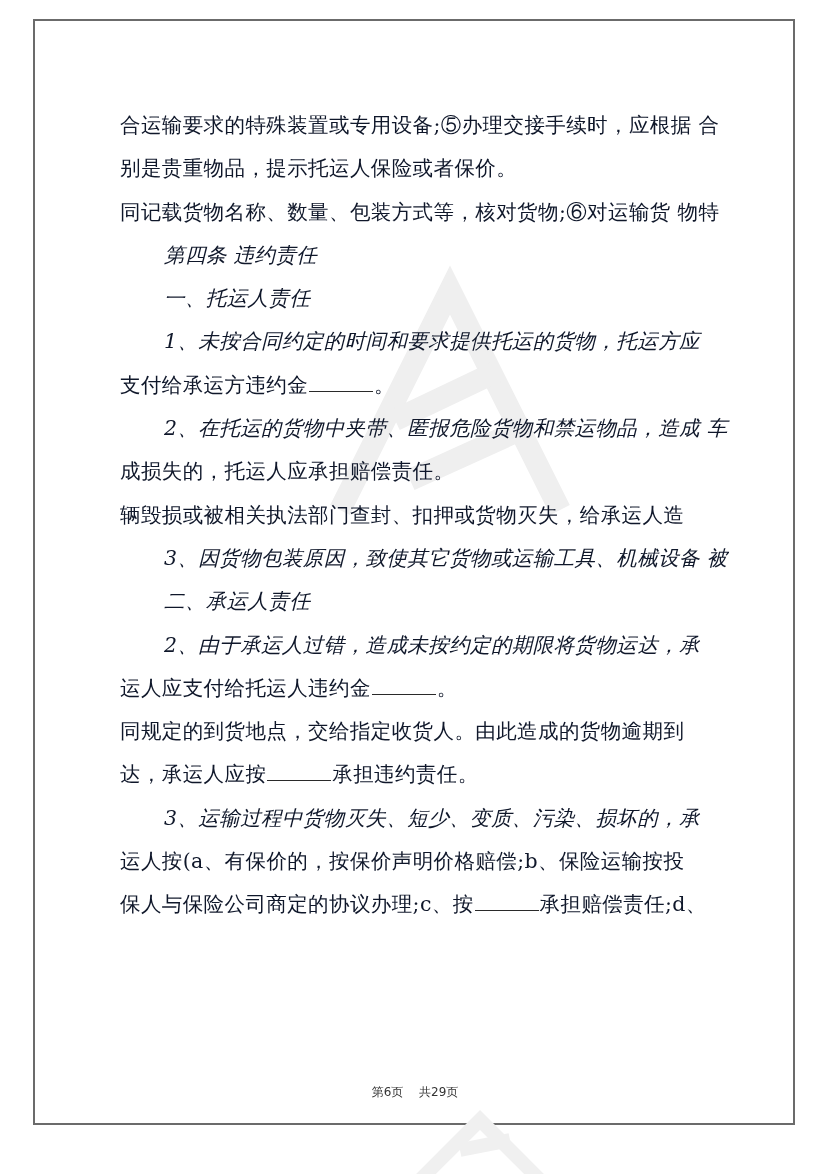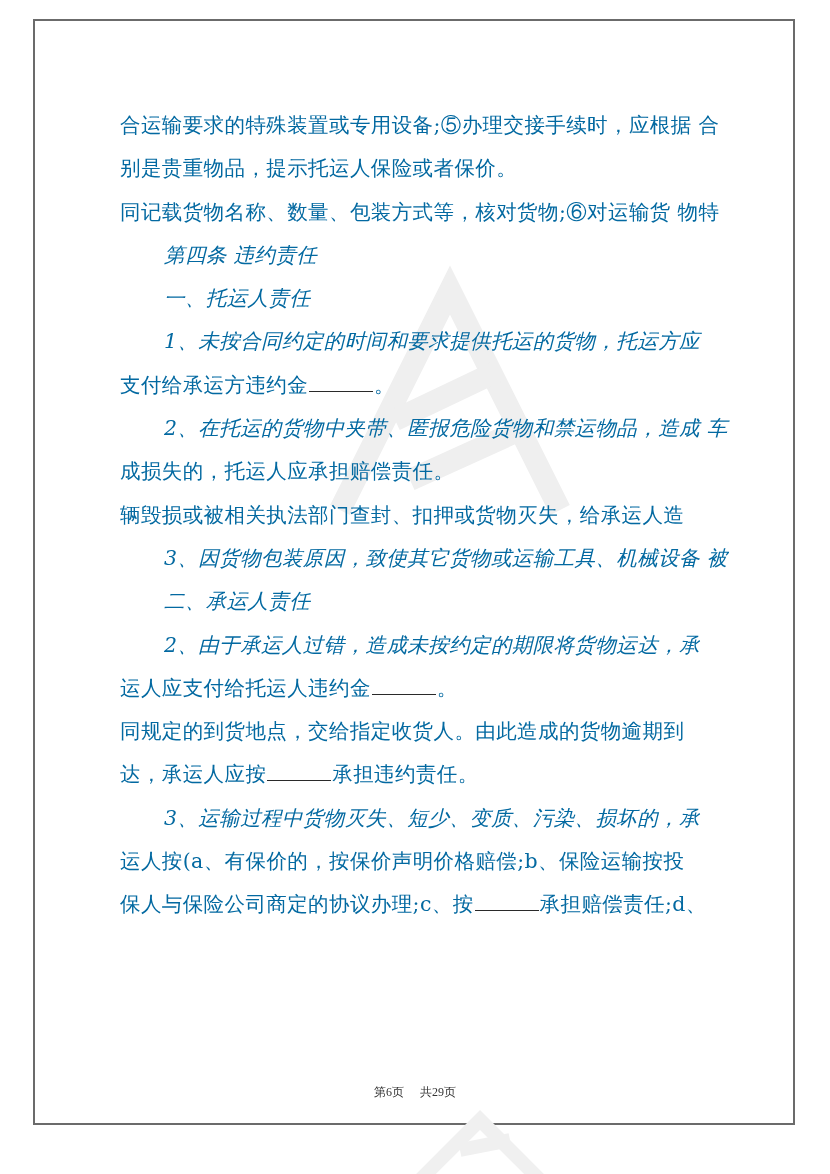--- a/index.html
+++ b/index.html
@@ -7,35 +7,35 @@
   .page-frame {
     position: absolute; left: 33px; top: 19px; width: 762px; height: 1106px;
     border: 2px solid #6b6b6b; box-sizing: border-box; background: #ffffff;
   }
   .watermark {
     position: absolute; pointer-events: none;
   }
   .content {
     position: absolute; left: 120px; top: 104px; width: 610px;
     font-family: "DejaVu Serif", "Liberation Serif", serif;
-    font-size: 20.5px; color: #0369a1; letter-spacing: 0.4px;
+    font-size: 20.5px; color: #0f172a; letter-spacing: 0.4px;
   }
   .line {
     height: 43.3px; line-height: 43.3px; white-space: nowrap;
   }
   .line.indent { padding-left: 44px; font-style: italic; }
   .blank {
     display: inline-block; width: 64px; border-bottom: 1.5px solid #2a2a2a;
     height: 17px; vertical-align: baseline; margin: 0 1px;
   }
   .footer {
     position: absolute; left: 0; width: 830px; top: 1084px; text-align: center;
     font-family: "DejaVu Sans", "Liberation Sans", sans-serif; font-size: 12px; color: #333;
   }
-  .footer span { margin: 0 6px; font-family: Liberation Serif, serif; }
+  .footer span { margin: 0 6px; }
 </style>
 </head>
 <body>
 
 <div class="page-frame"></div>
 
 <svg class="watermark" style="left:300px; top:250px;" width="300" height="320" viewBox="0 0 300 320">
   <g fill="none" stroke="#efefef" stroke-width="22" stroke-linejoin="miter">
     <path d="M40 260 L150 40 L260 260"></path>
     <path d="M95 170 L200 120"></path>

